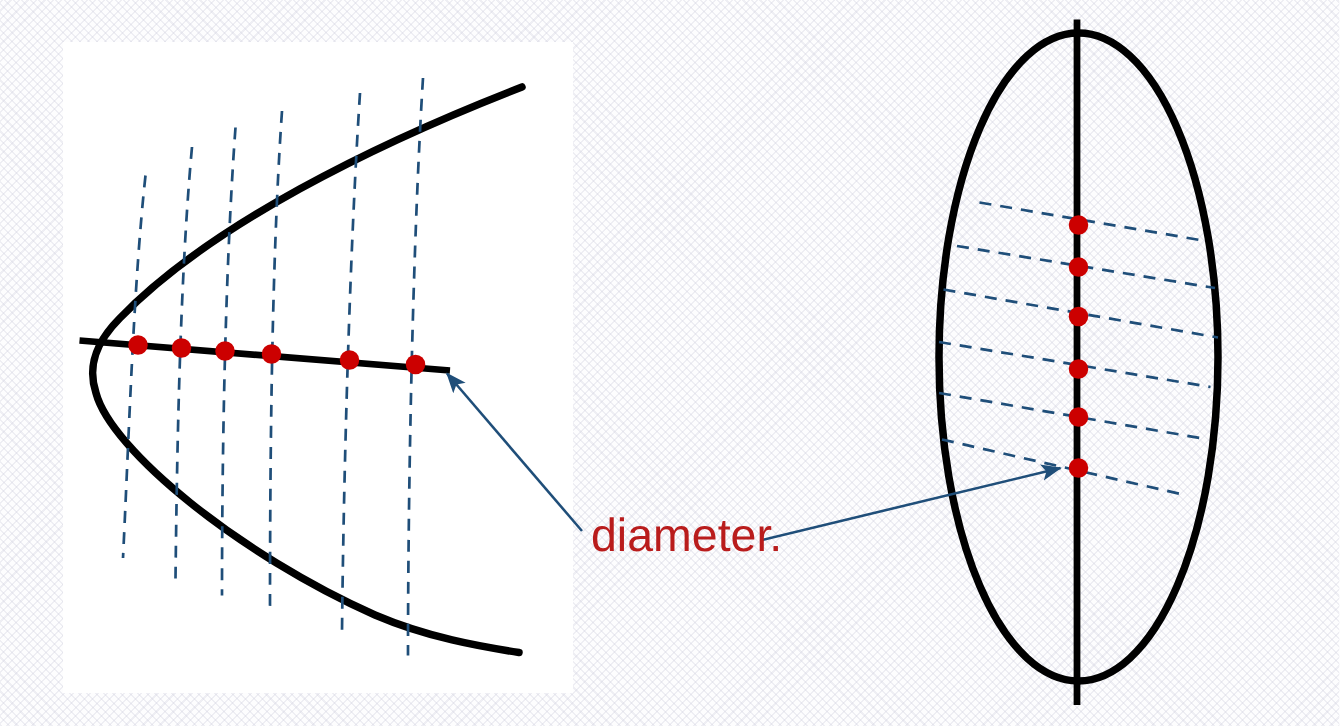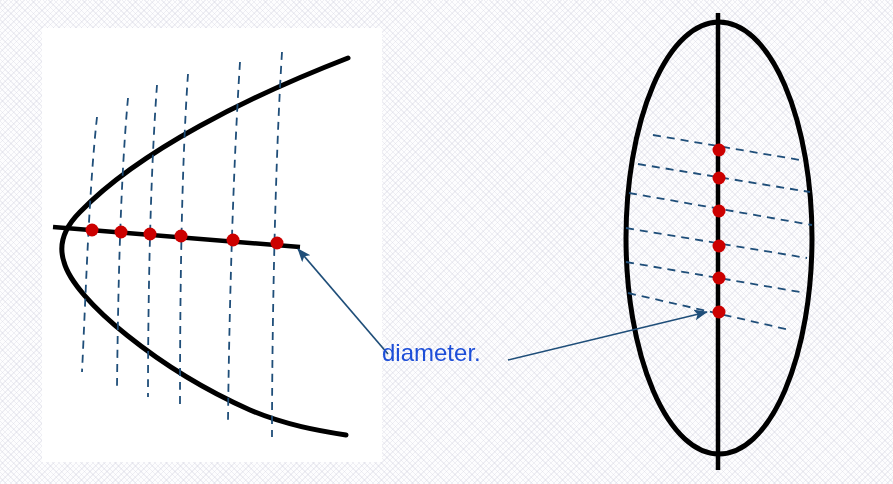--- a/index.html
+++ b/index.html
@@ -33,24 +33,24 @@
     height: 434px;
     background: #ffffff;
   }
   #figure-layer {
     position: absolute;
     left: 0; top: 0;
     width: 893px; height: 484px;
   }
   #label-diameter {
     position: absolute;
-    left: 382px;
+    left: 394px;
     top: 341px;
-    font-size: 24px;
-    color: #1d4ed8;
+    font-size: 31px;
+    color: #b91c1c;
     letter-spacing: 0px;
     white-space: nowrap;
     line-height: 1;
   }
 </style>
 </head>
 <body>
 
 <div id="page-bg"></div>
 

